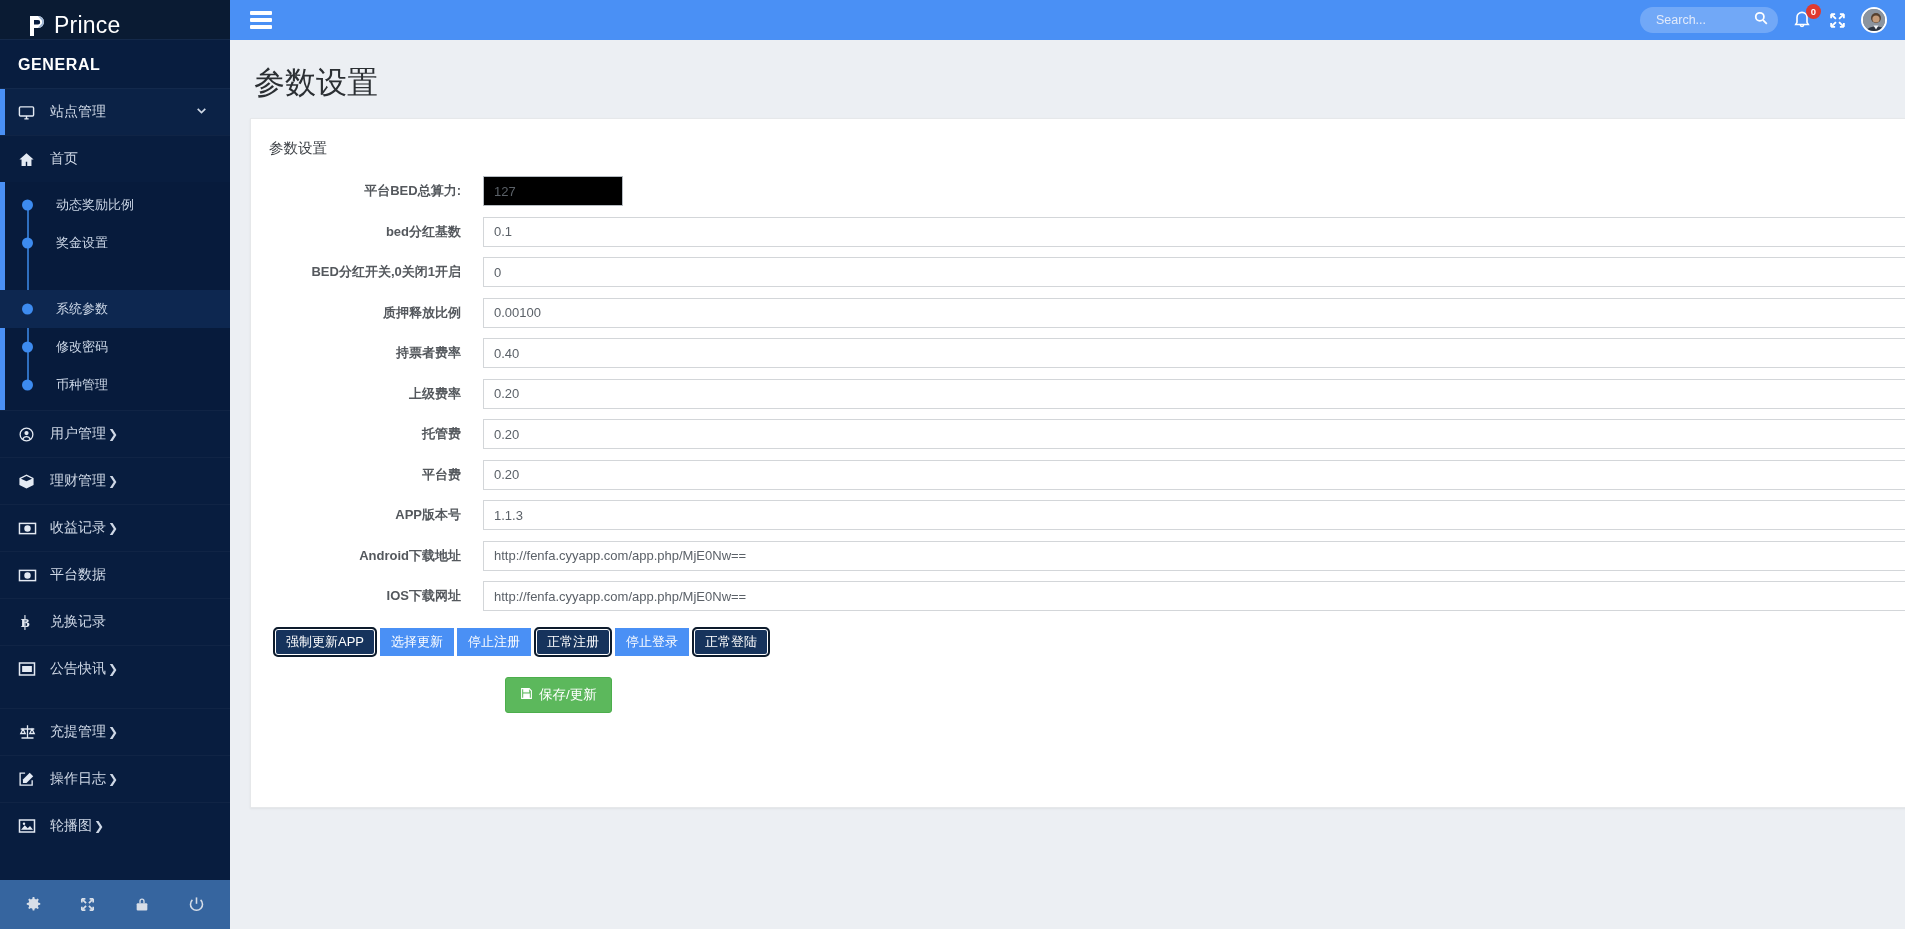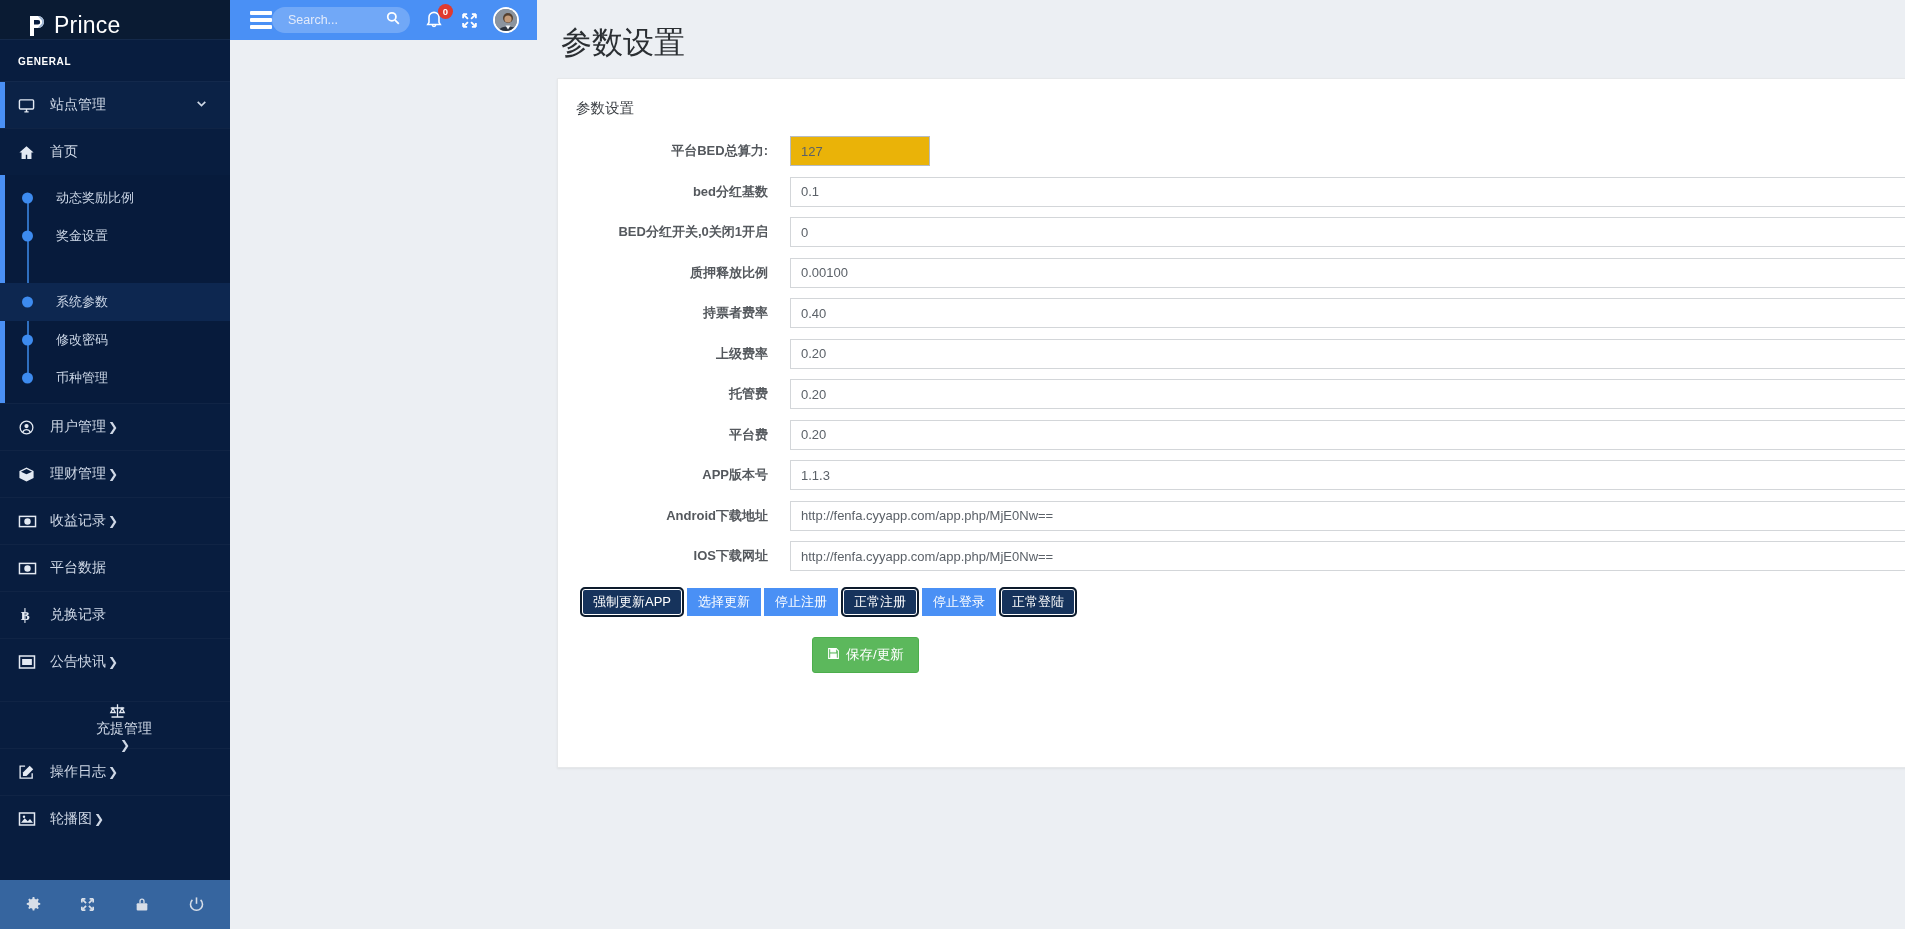--- a/index.html
+++ b/index.html
@@ -32,21 +32,21 @@
     width: 26px; height: 26px;
     display: inline-flex; align-items: center; justify-content: center;
     margin-right: 4px;
   }
   .brand-name {
     color: #ffffff; font-size: 23px; font-weight: 400;
     letter-spacing: .2px;
   }
   .nav-scroll { flex: 1; overflow: hidden; }
   .nav-heading {
-    color: #ffffff; font-size: 10px; font-weight: bold;
+    color: #ffffff; font-size: 16px; font-weight: bold;
     letter-spacing: .6px;
     padding: 16px 0 14px 18px;
   }
   .nav-item {
     display: flex; align-items: center;
     height: 47px;
     padding-left: 18px;
     color: #cfd8e6; font-size: 14px;
     cursor: pointer; position: relative;
     border-top: 1px solid rgba(255,255,255,0.035);
@@ -100,21 +100,21 @@
     justify-content: space-around;
     padding: 0 6px;
   }
   .sidebar-footer .fico {
     color: #d7dee8; display: inline-flex;
     align-items: center; justify-content: center;
     width: 40px; height: 40px; cursor: pointer;
   }
 
   
-  .main { flex: 1; height: 929px; display: flex; flex-direction: row; min-width: 0; }
+  .main { flex: 1; height: 929px; display: flex; flex-direction: column; min-width: 0; }
   .topbar {
     height: 40px; min-height: 40px; background: #4a90f5;
     display: flex; align-items: center;
     padding: 0 18px 0 20px;
   }
   .hamburger {
     width: 22px; height: 18px;
     display: flex; flex-direction: column; justify-content: space-between;
     cursor: pointer;
   }
@@ -184,21 +184,21 @@
   .form-row input.txt {
     width: 100%; height: 30px;
     border: 1px solid #d3d6d9;
     padding: 0 10px;
     font-size: 13px; color: #5b6168;
     background: #ffffff; outline: none;
     font-family: "Liberation Sans", sans-serif;
   }
   .form-row.readonly .ctl { flex: 0 0 auto; }
   .form-row input.txt.ro {
-    width: 140px; background: #eab308;
+    width: 140px; background: #000000;
     border: 1px solid #b6bcc2;
     color: #5b6168;
   }
 
   .btn-row {
     display: flex; align-items: center;
     margin: 16px 0 0 8px; gap: 3px;
   }
   .tgl {
     height: 28px; padding: 0 11px;
@@ -352,21 +352,21 @@
         <span class="ico">
           <svg width="18" height="16" viewBox="0 0 24 20" fill="none" stroke="currentColor" stroke-width="2">
             <rect x="2" y="2" width="20" height="16"></rect>
               <rect x="5.5" y="6" width="13" height="8" fill="currentColor" stroke="none"></rect>
           </svg>
         </span>
         <span class="label">公告快讯</span>
         <span class="caret-r">❯</span>
       </div>
 
-      <div class="nav-item" style="margin-top:16px;flex-direction:column;">
+      <div class="nav-item" style="margin-top:16px;">
         <span class="ico">
           <svg width="19" height="18" viewBox="0 0 24 24" fill="none" stroke="currentColor" stroke-width="1.7">
             <path d="M12 3v17M4 20h16M3 8h18M6 8l-3 6h6zM18 8l-3 6h6z"></path>
           </svg>
         </span>
         <span class="label">充提管理</span>
         <span class="caret-r">❯</span>
       </div>
 
       <div class="nav-item">

